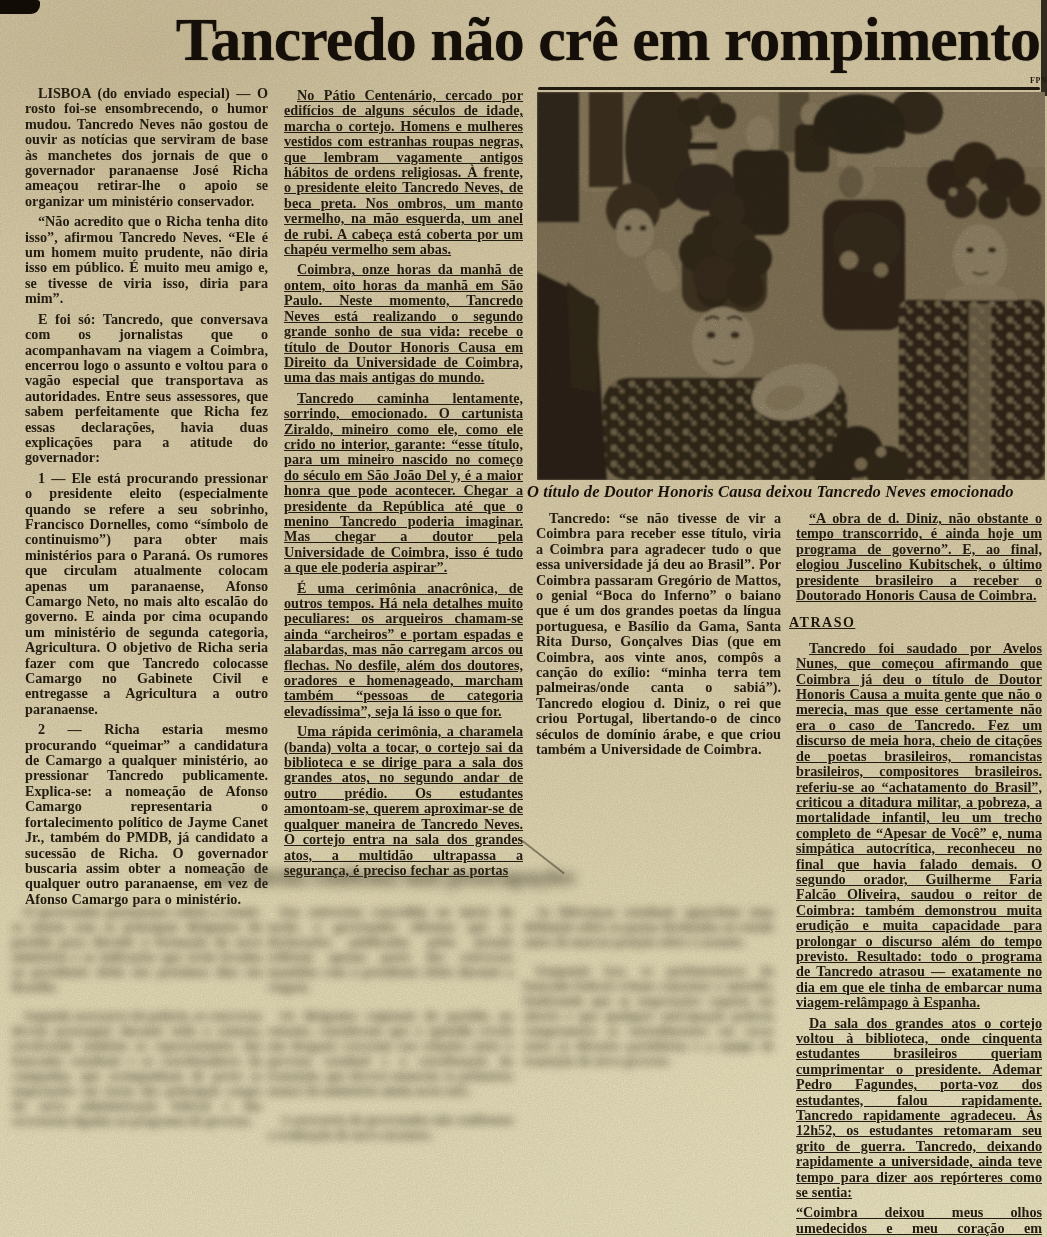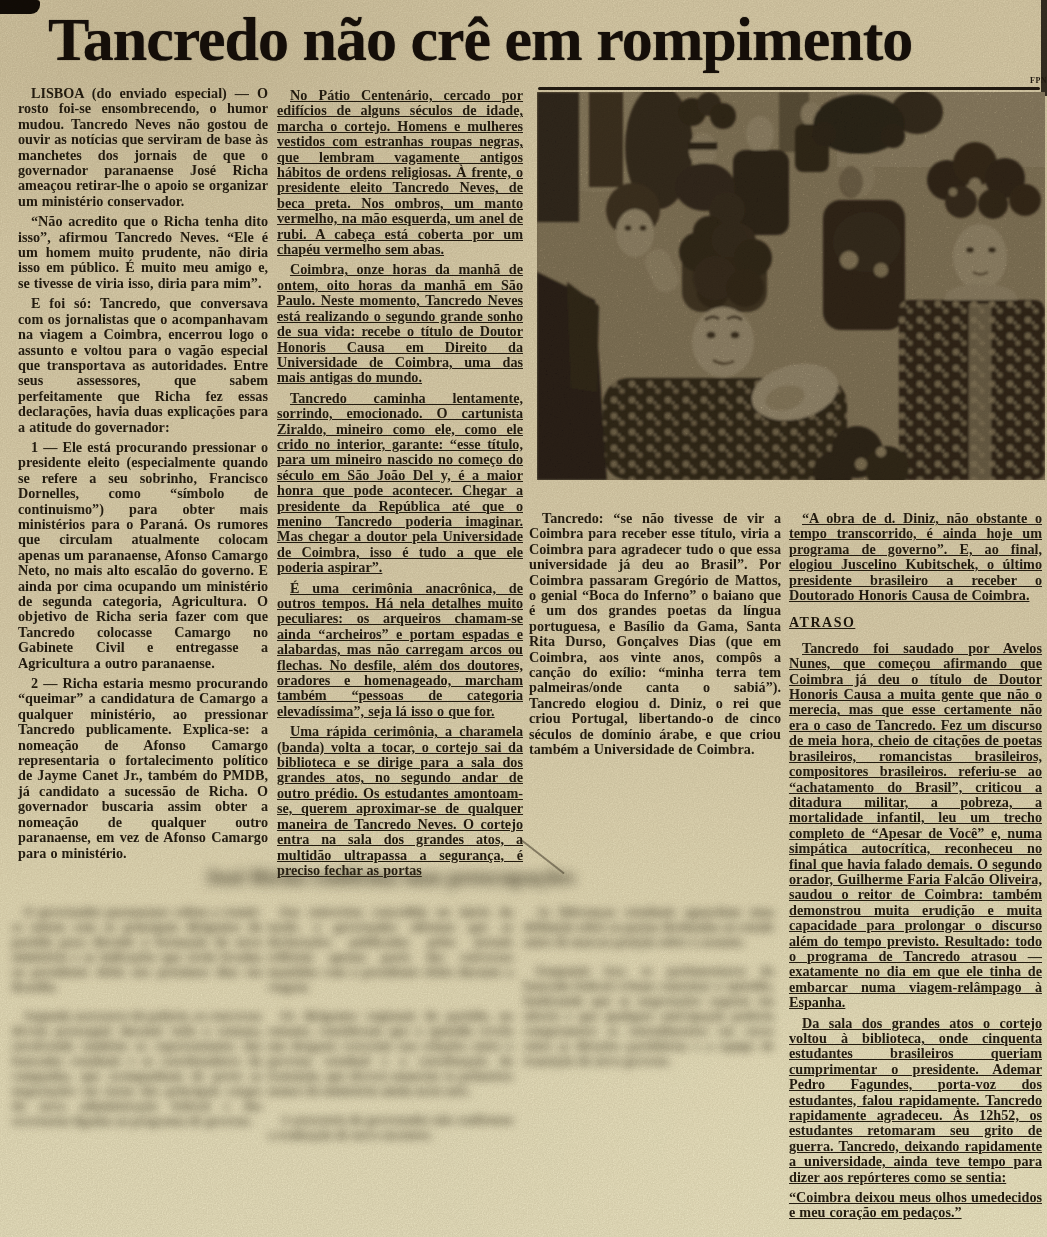--- a/index.html
+++ b/index.html
@@ -11,33 +11,33 @@
       radial-gradient(ellipse 600px 300px at 15% 4%, rgba(120,100,60,0.10), rgba(0,0,0,0) 70%),
       radial-gradient(ellipse 700px 400px at 90% 95%, rgba(255,250,215,0.45), rgba(0,0,0,0) 75%),
       linear-gradient(180deg,#e4d8b5 0%,#e7dcba 52%,#efe7c4 72%,#f4eecd 100%);
     color:#261e12;
   }
   .ink-blob-tl{position:absolute;left:0;top:0;width:40px;height:14px;background:#130d07;border-radius:0 3px 9px 0;}
   .ink-edge-tr{position:absolute;right:0;top:0;width:6px;height:96px;background:#1a130b;opacity:.85;border-radius:0 0 0 4px;}
   .headline{
     position:absolute;left:48px;top:4px;width:992px;height:66px;
     font-size:62px;font-weight:700;letter-spacing:-1px;color:#17100a;
-    text-align:left;white-space:nowrap;
+    text-align:right;white-space:nowrap;
     text-shadow:0 0 1px rgba(23,16,10,.8);
   }
   .photo-rule{position:absolute;left:538px;top:87px;width:502px;height:3px;background:#241c12;border-radius:2px;}
   .photo-credit{position:absolute;left:1022px;top:76px;font-size:8px;font-weight:700;color:#241c12;letter-spacing:.5px;padding-left:8px;}
   .photo{position:absolute;left:537px;top:92px;width:508px;height:388px;overflow:hidden;background:#c7b893;}
   .caption{
     position:absolute;left:527px;top:482px;width:519px;
     font-size:16.5px;font-weight:700;font-style:italic;color:#1c140c;
     white-space:nowrap;letter-spacing:.1px;
   }
   .col{position:absolute;text-align:justify;font-weight:700;}
-  .col p{margin:0 0 5px 0;text-indent:13px;}
+  .col p{margin:0 0 5px 7px;text-indent:13px;}
   .col p.noindent{text-indent:0;}
   .body-text{font-size:14.2px;line-height:15.4px;word-spacing:.5px;color:#271f12;}
   .col1{left:18px;top:86px;width:250px;}
   .col2{left:277px;top:88px;width:246px;text-decoration:underline;}
   .col3{left:529px;top:511px;width:252px;}
   .col4{left:789px;top:511px;width:253px;text-decoration:underline;}
   .section-header{
     text-align:left;text-indent:0 !important;
     font-size:14px;letter-spacing:1.5px;margin:12px 0 10px 0 !important;
     font-weight:700;color:#221a0e;
@@ -176,20 +176,21 @@
         <rect x="104" y="164" width="26" height="44" rx="12" fill="#dccea9" transform="rotate(-24 104 164)"></rect>
 
         <path d="M0 180 L58 208 L70 388 L0 388 Z" fill="#181107"></path>
         <path d="M30 190 L62 214 L60 300 L34 296 Z" fill="#221a10"></path>
       </g>
 
       <rect x="0" y="0" width="508" height="388" filter="url(#grain)" opacity=".5"></rect>
     </svg>
   </div>
 
+  <div class="caption">O título de Doutor Honoris Causa deixou Tancredo Neves emocionado</div>
 
   <div class="col col1 body-text">
     <p>LISBOA (do enviado especial) — O rosto foi-se ensombrecendo, o humor mudou. Tancredo Neves não gostou de ouvir as notícias que serviram de base às manchetes dos jornais de que o governador paranaense José Richa ameaçou retirar-lhe o apoio se organizar um ministério conservador.</p>
     <p>“Não acredito que o Richa tenha dito isso”, afirmou Tancredo Neves. “Ele é um homem muito prudente, não diria isso em público. É muito meu amigo e, se tivesse de viria isso, diria para mim”.</p>
     <p>E foi só: Tancredo, que conversava com os jornalistas que o acompanhavam na viagem a Coimbra, encerrou logo o assunto e voltou para o vagão especial que transportava as autoridades. Entre seus assessores, que sabem perfeitamente que Richa fez essas declarações, havia duas explicações para a atitude do governador:</p>
     <p>1 — Ele está procurando pressionar o presidente eleito (especialmente quando se refere a seu sobrinho, Francisco Dornelles, como “símbolo de continuismo”) para obter mais ministérios para o Paraná. Os rumores que circulam atualmente colocam apenas um paranaense, Afonso Camargo Neto, no mais alto escalão do governo. E ainda por cima ocupando um ministério de segunda categoria, Agricultura. O objetivo de Richa seria fazer com que Tancredo colocasse Camargo no Gabinete Civil e entregasse a Agricultura a outro paranaense.</p>
     <p>2 — Richa estaria mesmo procurando “queimar” a candidatura de Camargo a qualquer ministério, ao pressionar Tancredo publicamente. Explica-se: a nomeação de Afonso Camargo representaria o fortalecimento político de Jayme Canet Jr., também do PMDB, já candidato a sucessão de Richa. O governador buscaria assim obter a nomeação de qualquer outro paranaense, em vez de Afonso Camargo para o ministério.</p>
   </div>
 
   <div class="col col2 body-text">

